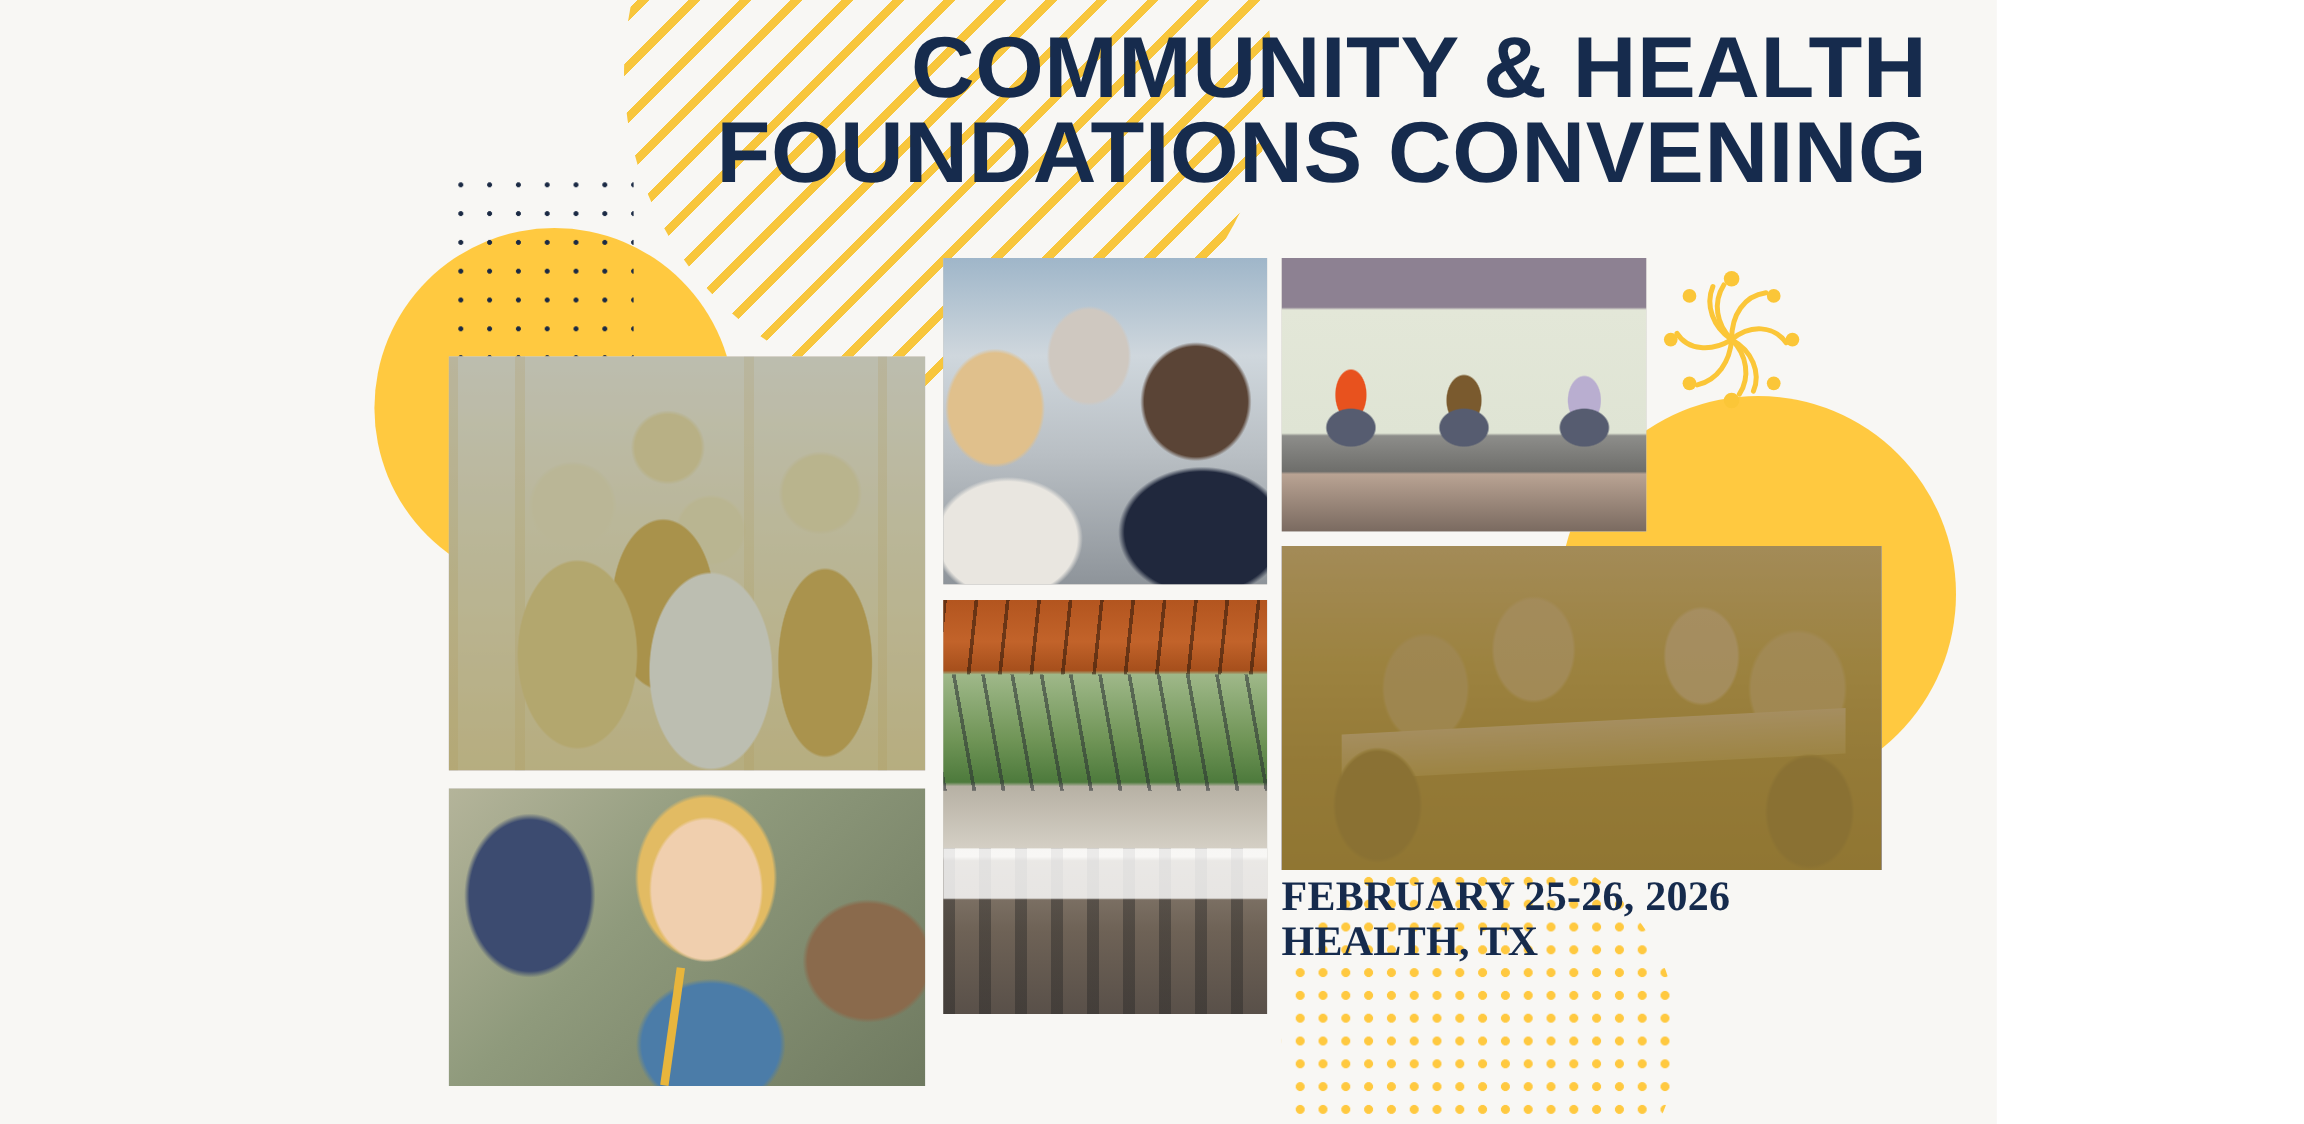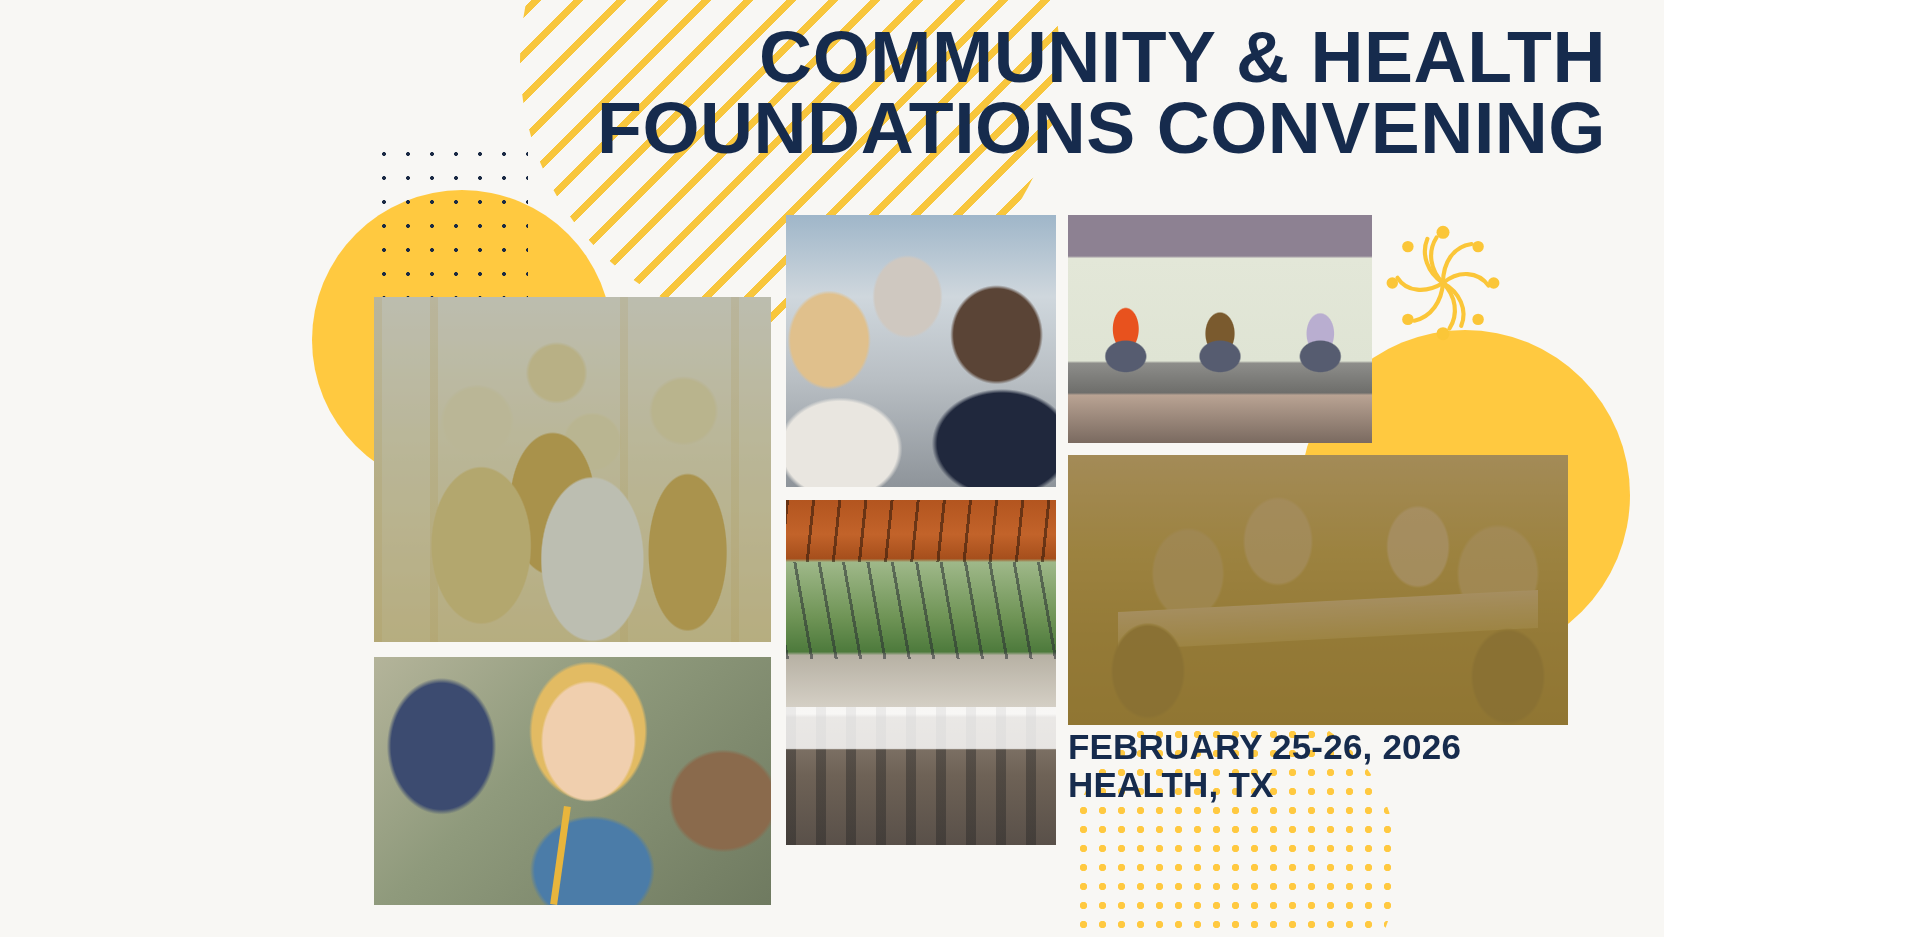--- a/index.html
+++ b/index.html
@@ -255,21 +255,21 @@
     transform-origin: right center;
   }
 
   #event-details {
     position: absolute;
     left: 1068px; top: 728px;
     z-index: 25;
   }
   .detail-line {
     color: #162B4D;
-    font-family: Liberation Sans, sans-serif;
+    font-family: Liberation Serif, serif;
     font-weight: 700;
     font-size: 35px;
     line-height: 1.08;
     letter-spacing: 0.2px;
     white-space: nowrap;
   }
 </style>
 </head>
 <body>
 

